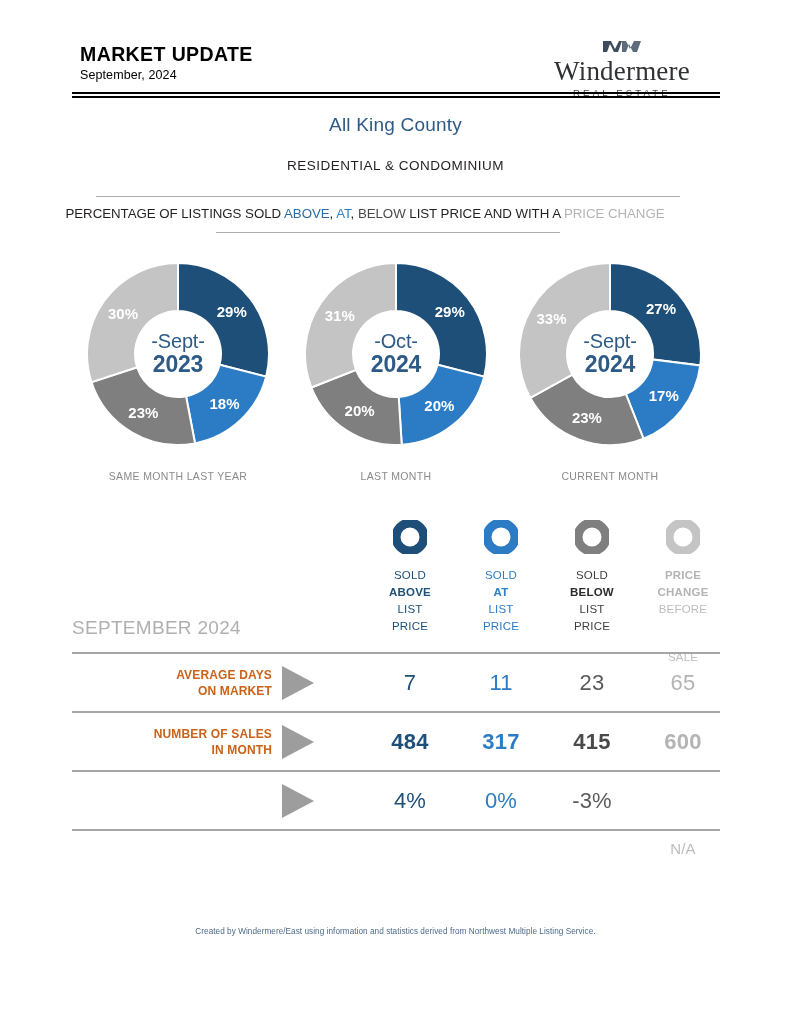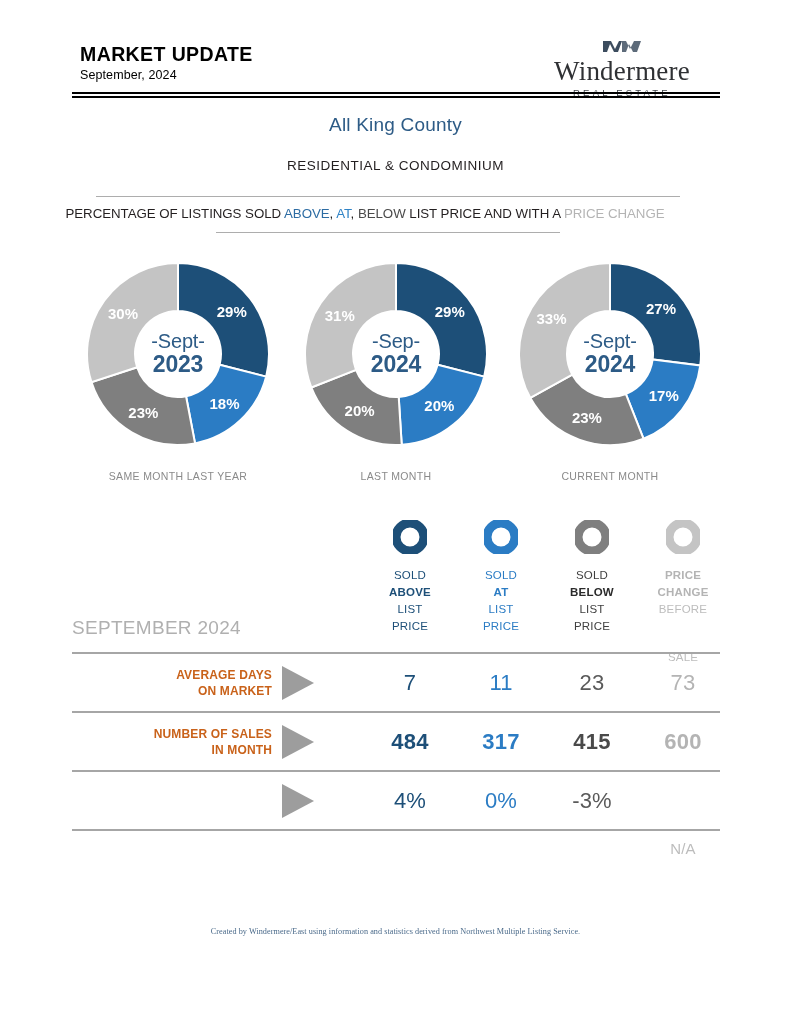--- a/index.html
+++ b/index.html
@@ -272,21 +272,20 @@
   
   .footer {
     position: absolute;
     left: 0;
     top: 927px;
     width: 791px;
     text-align: center;
     font-size: 8.2px;
     color: #4a6a8a;
     letter-spacing: .05px;
-    font-family: Liberation Serif, serif;
   }
 </style>
 </head>
 <body>
 
 <div class="page">
 
   <div class="header">
     <div class="header-left">
       <div class="market-title">MARKET UPDATE</div>
@@ -343,21 +342,21 @@
             <path d="M 92 1 A 91 91 0 0 1 180.14106766270544 114.63077973200177 L 133.64907592853115 102.69366514808875 A 43 43 0 0 0 92 49 Z" fill="#1d4f78" stroke="#ffffff" stroke-width="2"></path>
             <text x="145.73054084154694" y="55.3223203515976" text-anchor="middle" class="seg-label">29%</text>
             <path d="M 180.14106766270544 114.63077973200177 A 91 91 0 0 1 97.71393727716755 182.82043228697273 L 94.69999233976048 134.9151493224157 A 43 43 0 0 0 133.64907592853115 102.69366514808875 Z" fill="#2b7cc4" stroke="#ffffff" stroke-width="2"></path>
             <text x="135.34483130291093" y="149.39490050875364" text-anchor="middle" class="seg-label">20%</text>
             <path d="M 97.71393727716755 182.82043228697273 A 91 91 0 0 1 7.390339784169143 125.49933429430575 L 52.0196111068052 107.82935576544118 A 43 43 0 0 0 94.69999233976048 134.9151493224157 Z" fill="#7f7f7f" stroke="#ffffff" stroke-width="2"></path>
             <text x="55.56377794142826" y="154.41429893413704" text-anchor="middle" class="seg-label">20%</text>
             <path d="M 7.390339784169143 125.49933429430575 A 91 91 0 0 1 91.99999999999999 1 L 91.99999999999999 49 A 43 43 0 0 0 52.0196111068052 107.82935576544118 Z" fill="#c4c4c4" stroke="#ffffff" stroke-width="2"></path>
             <text x="35.75852094932978" y="58.778330306055146" text-anchor="middle" class="seg-label">31%</text>
           </svg>
         <div class="donut-center">
-          <div class="dc-line1">-Sep-</div>
+          <div class="dc-line1">-Oct-</div>
           <div class="dc-line2">2024</div>
         </div>
       </div>
       <div class="donut-caption">LAST MONTH</div>
     </div>
 
     <div class="donut-block b3">
       <div class="donut-wrap">
         <svg class="donut-svg" width="184" height="184" viewBox="0 0 184 184">
             <path d="M 92 1 A 91 91 0 0 1 182.28243781961748 103.4053242543517 L 134.66093215652256 97.38932904326509 A 43 43 0 0 0 92 49 Z" fill="#1d4f78" stroke="#ffffff" stroke-width="2"></path>
@@ -433,21 +432,21 @@
   <div class="tbl">
     <div class="tbl-row">
       <div class="row-label">
         <span>AVERAGE DAYS</span>
         <span>ON MARKET</span>
       </div>
       <div class="row-arrow"></div>
       <div class="cell" style="left:292px; color:#1d4f78;">7</div>
       <div class="cell" style="left:383px; color:#2b7cc4;">11</div>
       <div class="cell" style="left:474px; color:#5a5a5a;">23</div>
-      <div class="cell" style="left:565px; color:#b4b4b4;">73</div>
+      <div class="cell" style="left:565px; color:#b4b4b4;">65</div>
     </div>
 
     <div class="tbl-row">
       <div class="row-label">
         <span>NUMBER OF SALES</span>
         <span>IN MONTH</span>
       </div>
       <div class="row-arrow"></div>
       <div class="cell bold" style="left:292px; color:#1d4f78;">484</div>
       <div class="cell bold" style="left:383px; color:#2b7cc4;">317</div>

